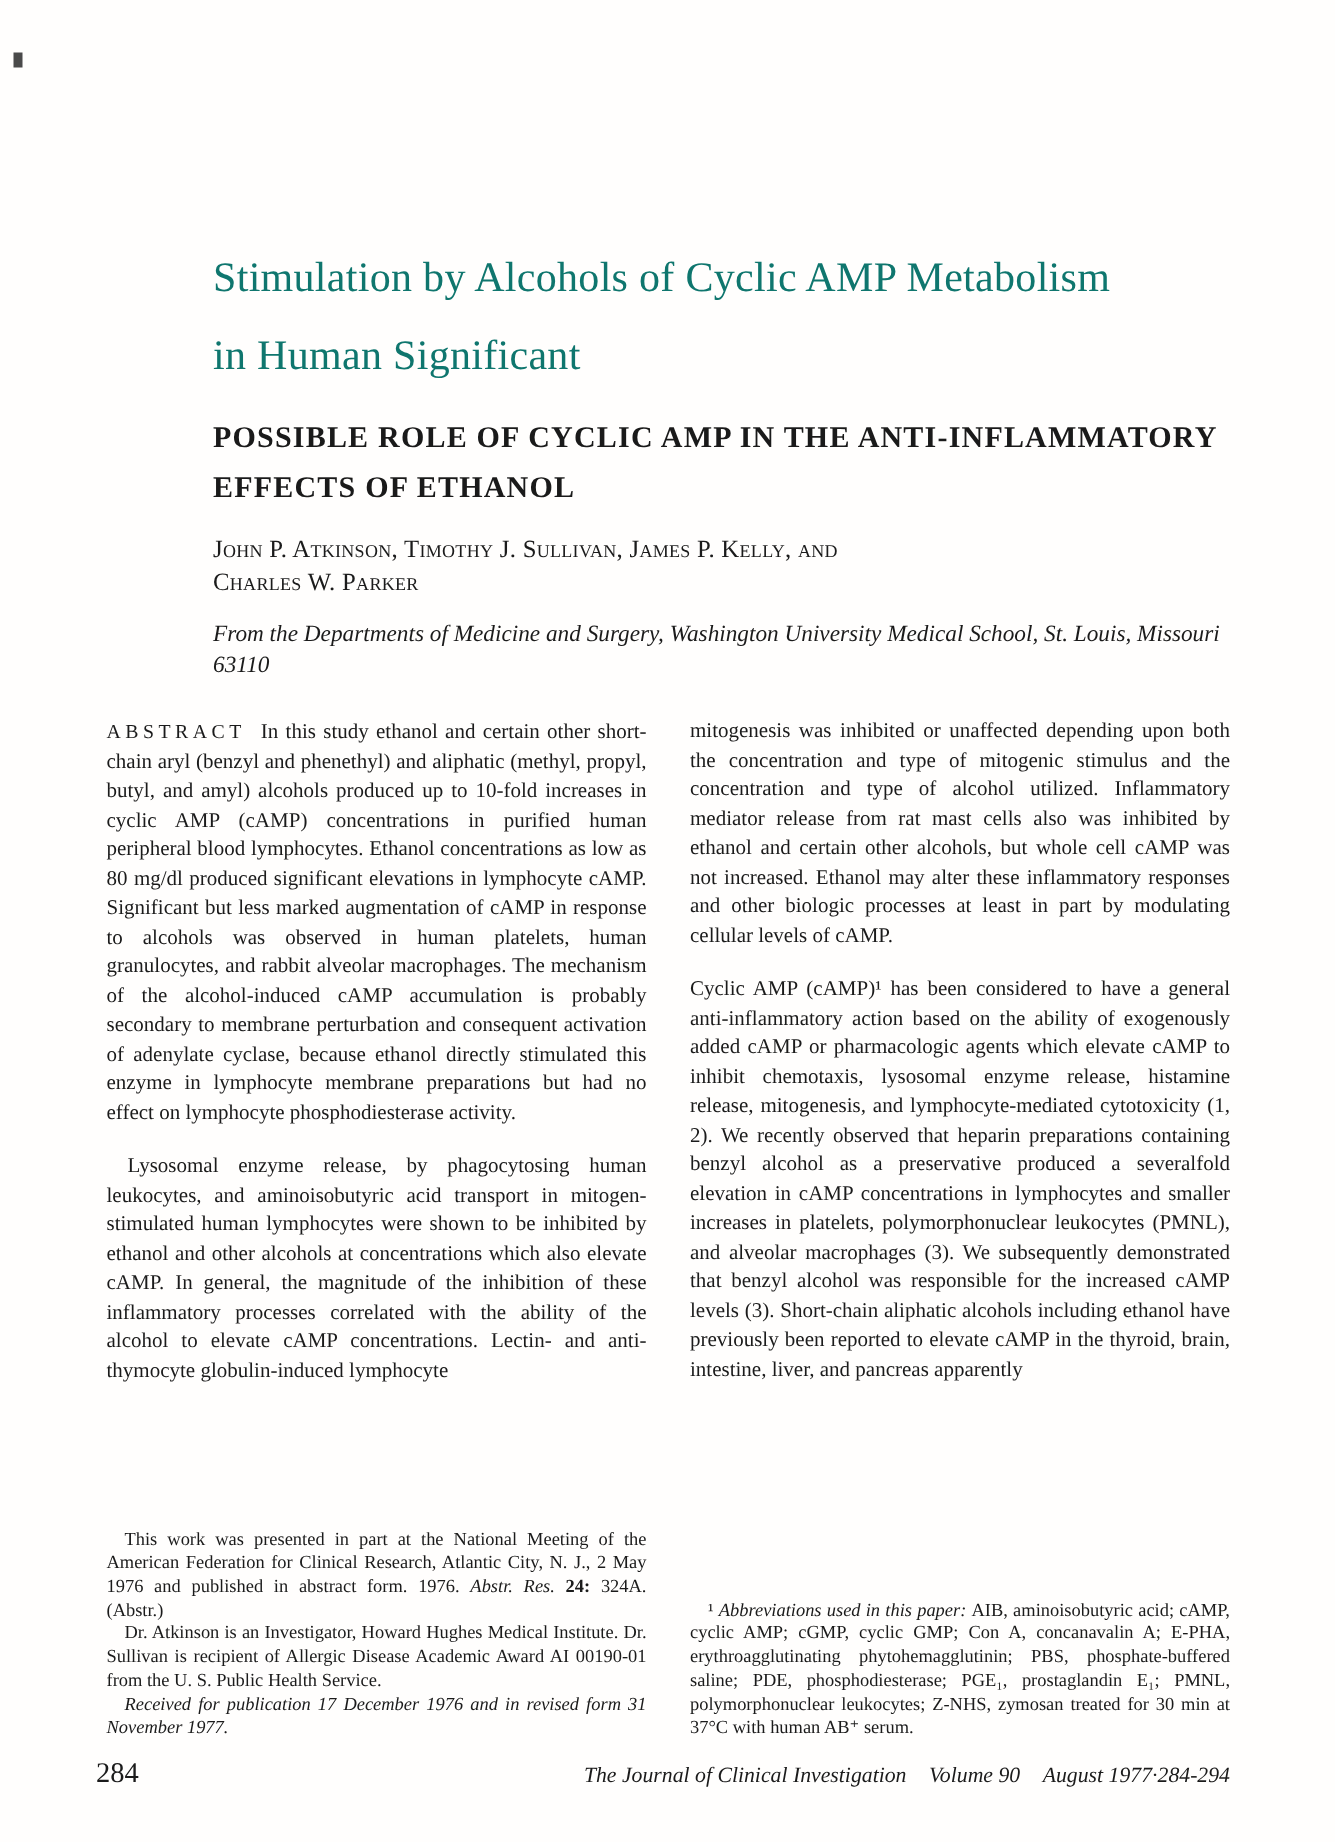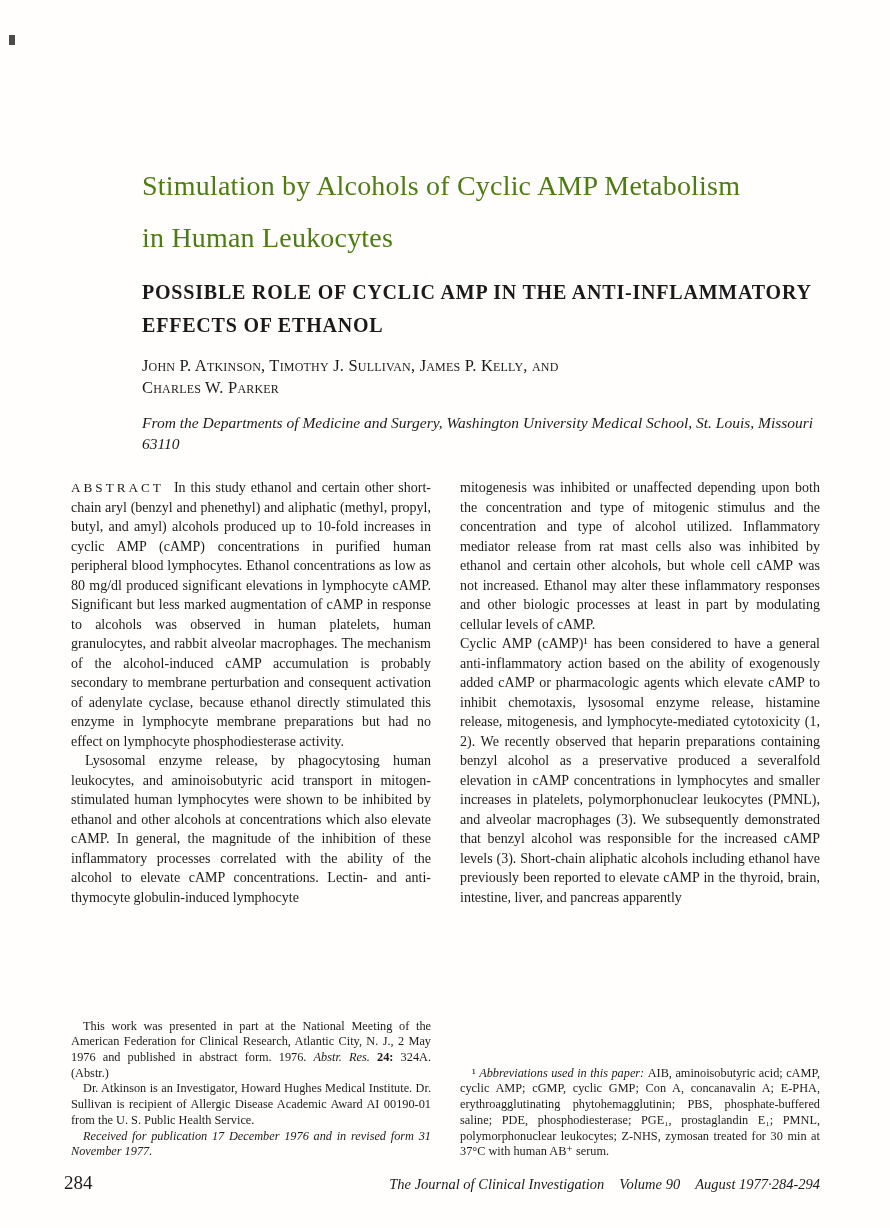--- a/index.html
+++ b/index.html
@@ -9,33 +9,33 @@
     color: #1b1b1b;
     position: relative;
     overflow: hidden;
   }
   .page { position: absolute; inset: 0; width: 890px; height: 1228px; background: #fffefd; }
 
   .scan-mark { position: absolute; left: 9px; top: 35px; width: 6px; height: 10px; background: #2a2a2a; opacity: .85; }
 
   .front-matter { position: absolute; left: 142px; top: 160px; width: 690px; }
 
-  .title { margin: 0; font-weight: 400; color: #4d7c0f; }
+  .title { margin: 0; font-weight: 400; color: #0f766e; }
   .title-line { display: block; font-size: 28px; line-height: 52px; letter-spacing: 0.2px; }
 
   .subtitle { margin-top: 12px; }
   .subtitle-line { display: block; font-size: 20px; font-weight: 700; letter-spacing: 0.8px; line-height: 33px; color: #1a1a1a; }
 
   .authors { margin-top: 13px; font-variant: small-caps; letter-spacing: 0.2px; }
   .authors-line { display: block; font-size: 16.5px; line-height: 22px; }
 
   .affiliation { margin: 13px 0 0 0; font-style: italic; font-size: 15.5px; line-height: 21px; width: 680px; }
 
   .columns { position: absolute; left: 71px; top: 478px; width: 749px; height: 682px; display: flex; gap: 29px; }
-  .col { width: 360px; height: 100%; display: flex; flex-direction: column; }
+  .col { width: 360px; height: 100%; display: flex; flex-direction: column; gap: 16px; }
 
   .body-par { margin: 0; font-size: 14px; line-height: 19.5px; text-align: justify; }
   .indent { text-indent: 14px; }
 
   .abstract-label { letter-spacing: 3px; margin-right: 10px; font-size: 13.2px; }
 
   .section-heading { margin: 14px 0 11px 0; font-size: 15px; font-weight: 400; letter-spacing: 1.5px; text-align: center; }
 
   .fn-block { margin-top: auto; }
   .fn { margin: 0; font-size: 12.3px; line-height: 15.7px; text-align: justify; text-indent: 12px; }
@@ -49,21 +49,21 @@
 </head>
 <body>
 
 <div class="page">
 
   <div class="scan-mark"></div>
 
   <header class="front-matter">
     <h1 class="title">
       <span class="title-line">Stimulation by Alcohols of Cyclic AMP Metabolism</span>
-      <span class="title-line">in Human Leukocytes</span>
+      <span class="title-line">in Human Significant</span>
     </h1>
     <div class="subtitle">
       <span class="subtitle-line">POSSIBLE ROLE OF CYCLIC AMP IN THE ANTI-INFLAMMATORY</span>
       <span class="subtitle-line">EFFECTS OF ETHANOL</span>
     </div>
     <div class="authors">
       <span class="authors-line">John P. Atkinson, Timothy J. Sullivan, James P. Kelly, and</span>
       <span class="authors-line">Charles W. Parker</span>
     </div>
     <p class="affiliation">From the Departments of Medicine and Surgery, Washington University Medical School, St. Louis, Missouri 63110</p>

